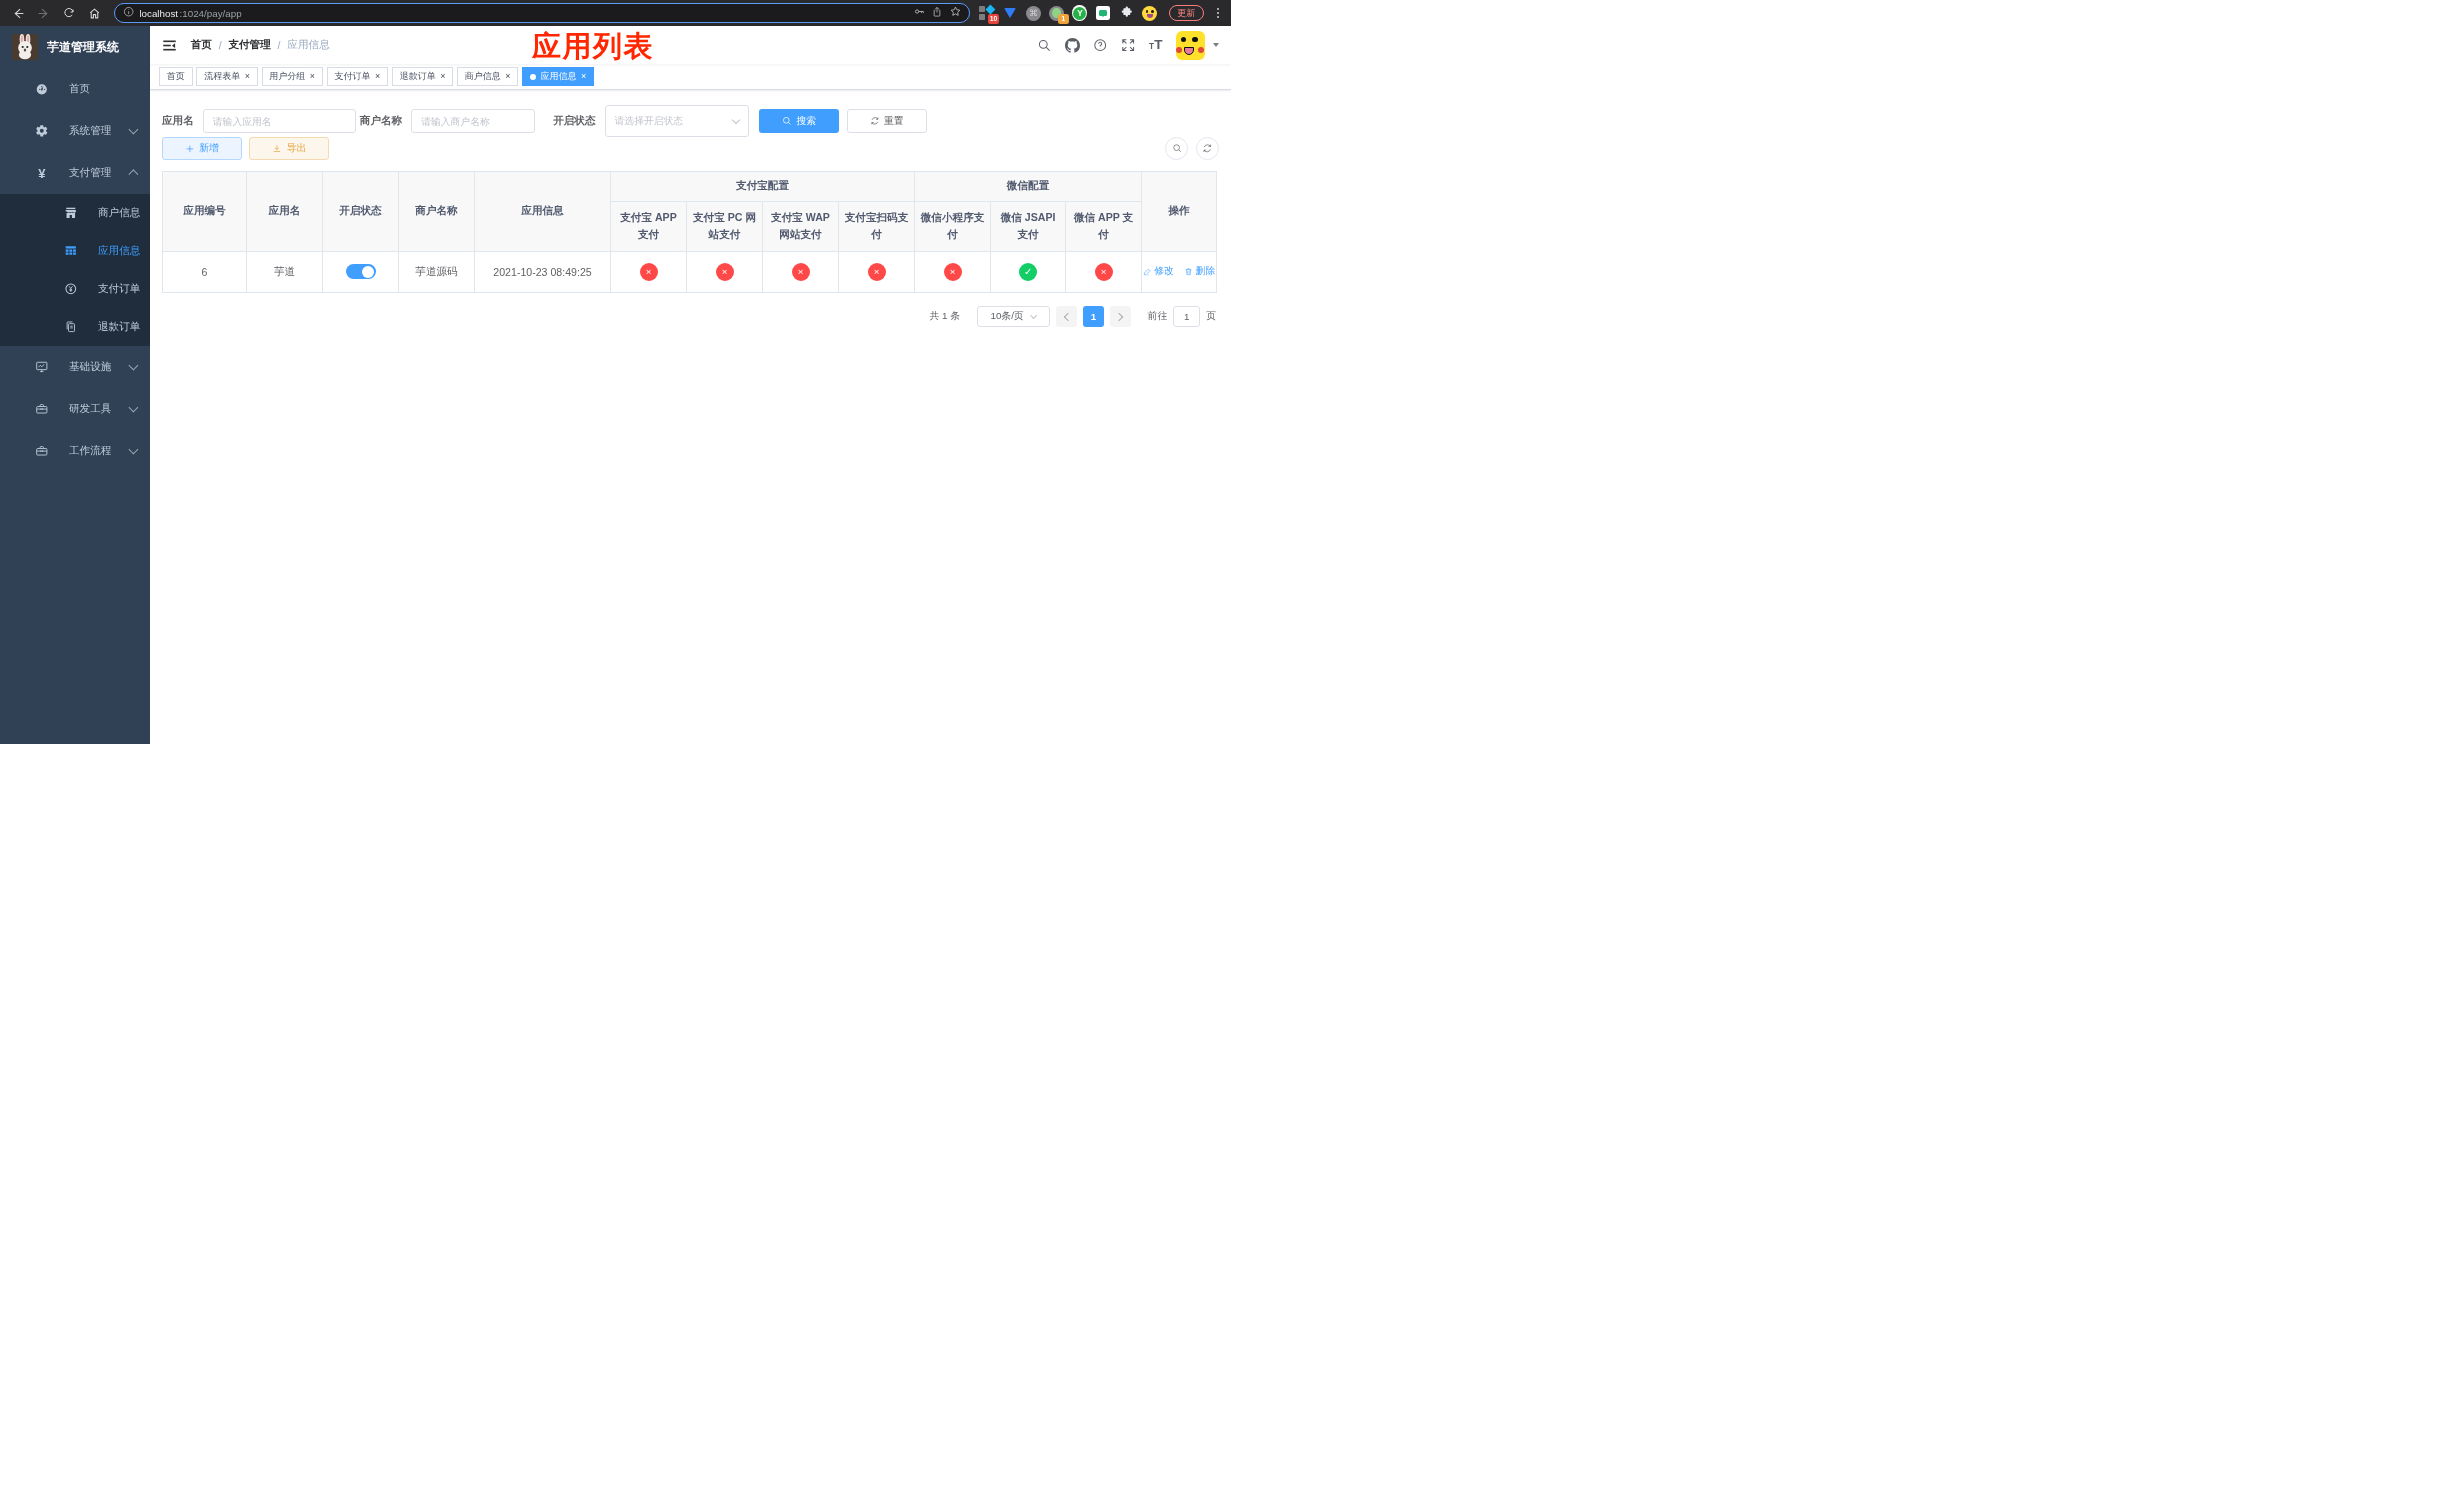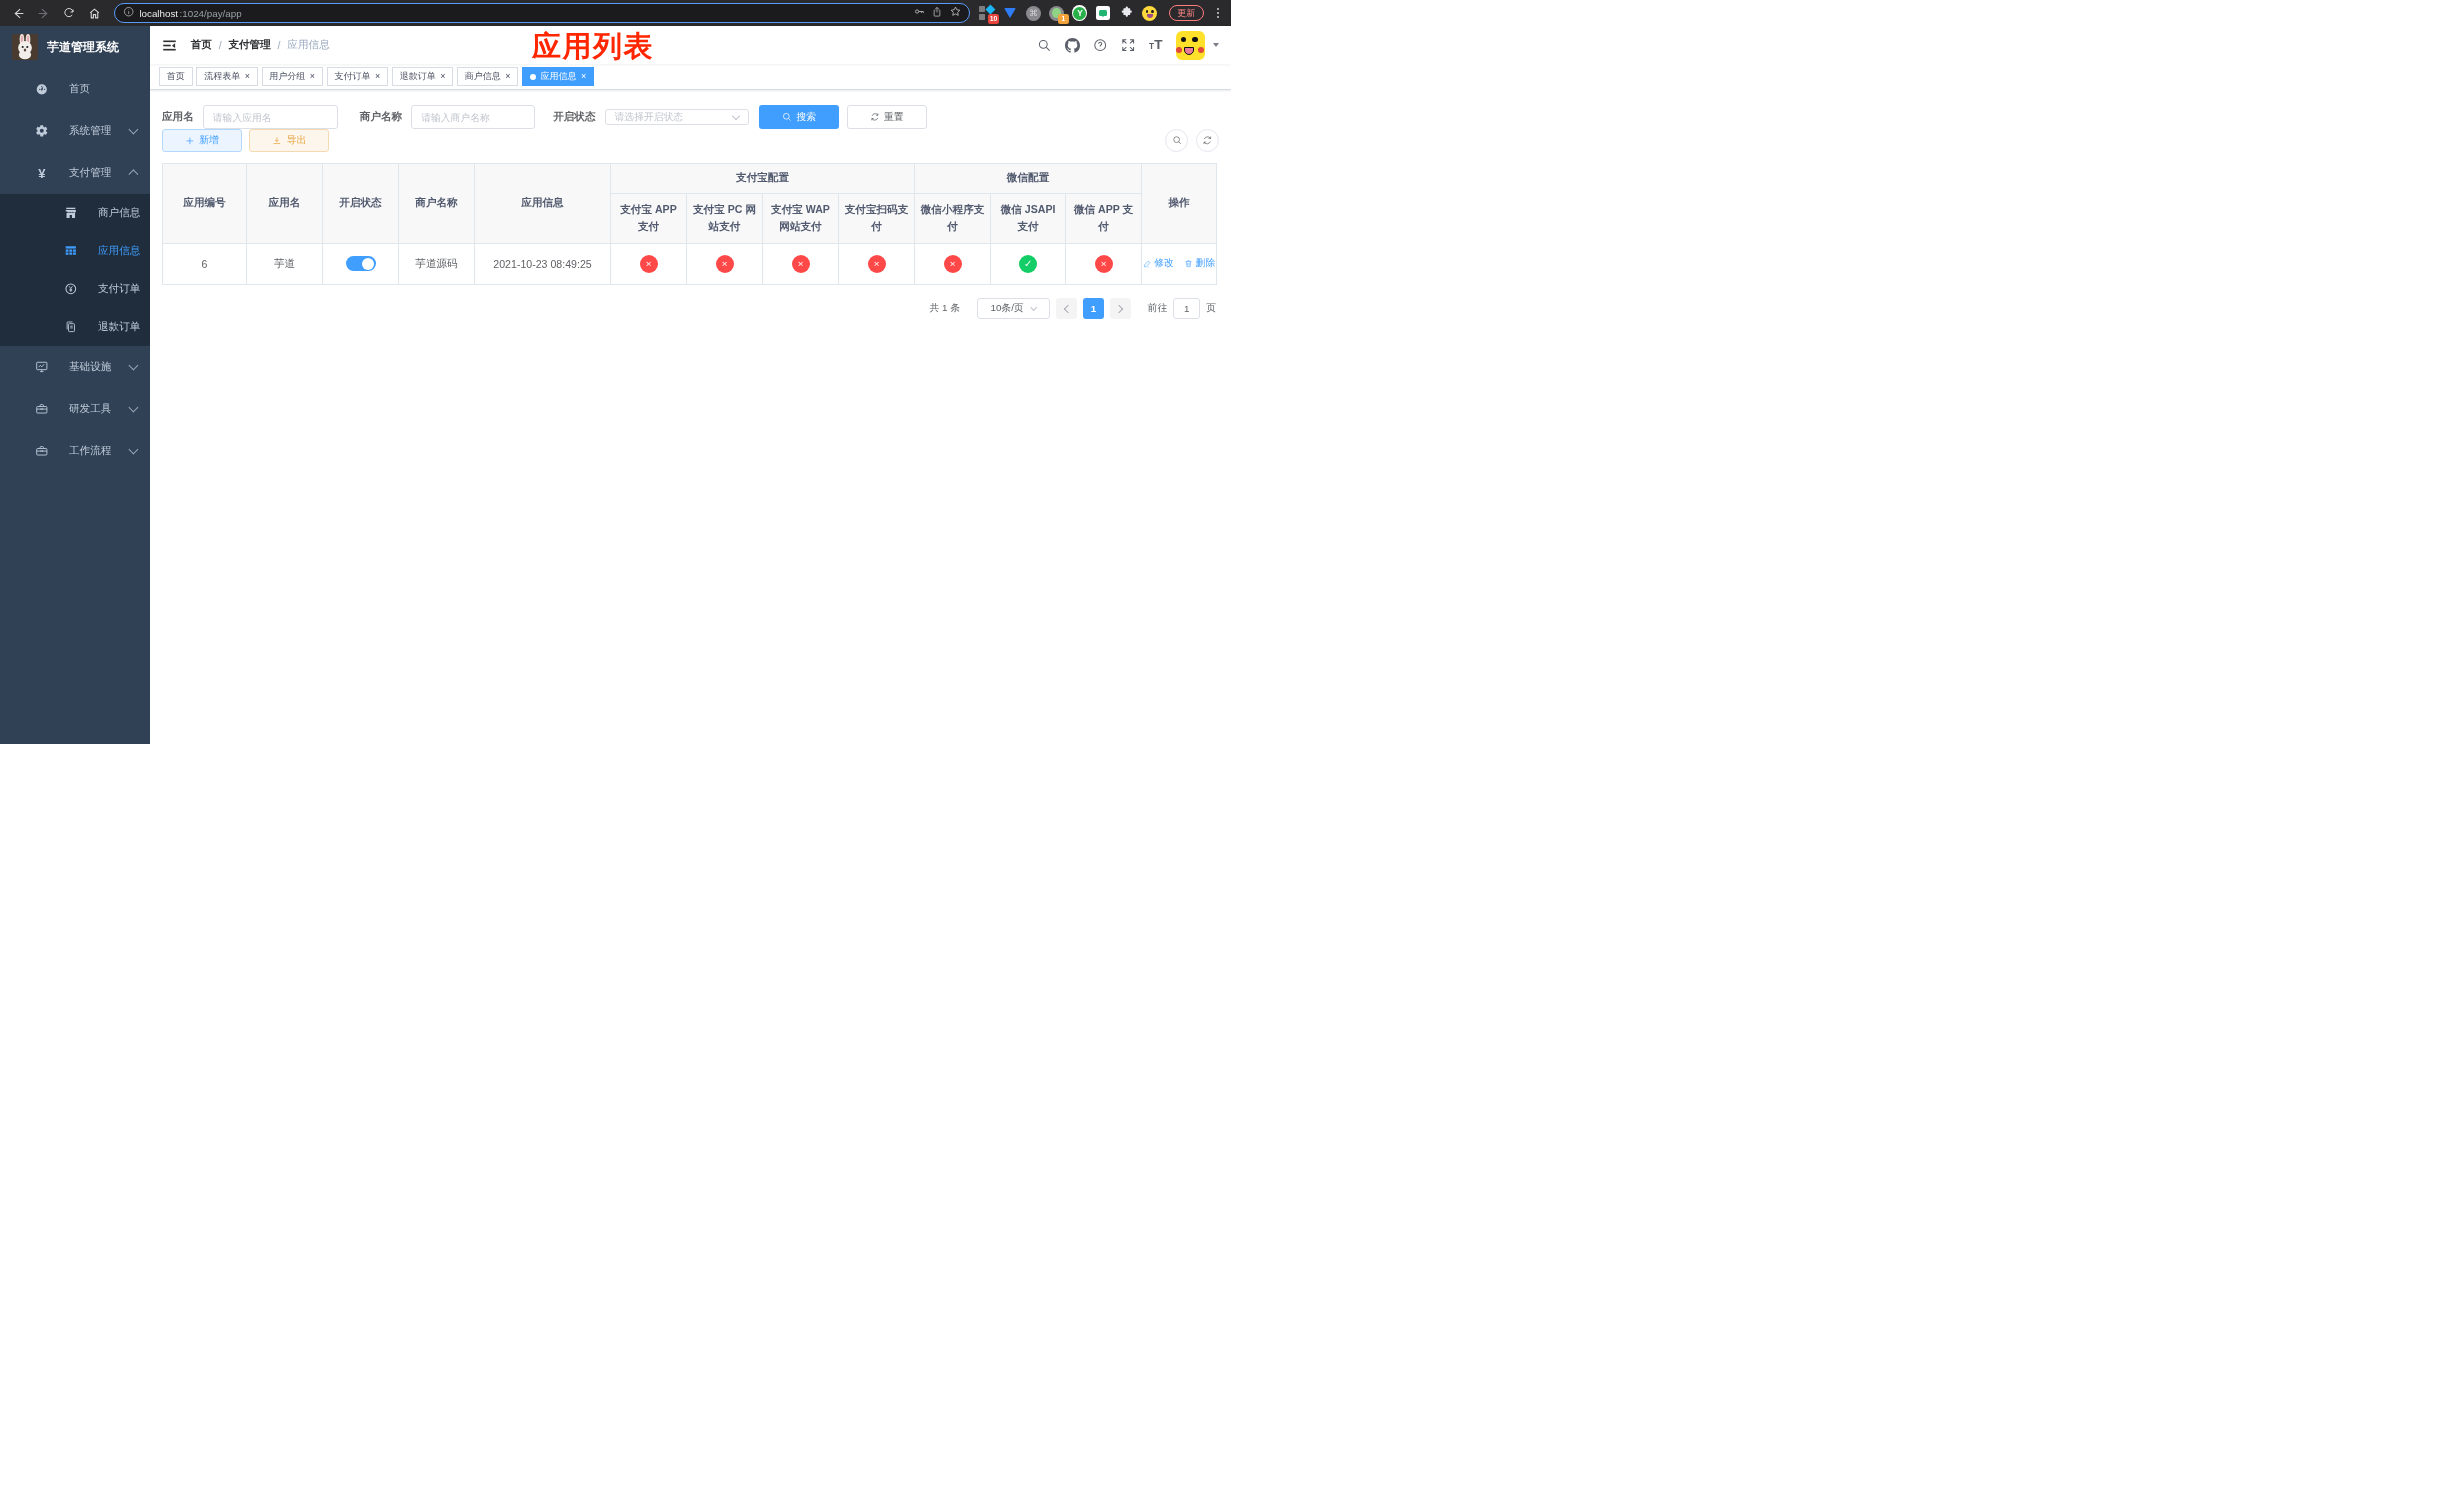--- a/index.html
+++ b/index.html
@@ -96,23 +96,23 @@
   .tab .tclose::before { content:"×"; }
   .tab.active { background:#409eff; border-color:#409eff; color:#fff; }
   .tab.active .tdot { display:block; }
 
   
   .content { flex:1; background:#fff; padding:9px 12px 0 12px; overflow:hidden; }
   .filter-row { display:flex; align-items:center; margin-top:6px; flex-wrap:nowrap; }
   .f-label { font-size:10.6px; font-weight:700; color:#606266; margin-right:9px; white-space:nowrap; }
   .f-input { height:24px; border:0.8px solid #dcdfe6; border-radius:3px; padding:0 9px; font-size:9.8px; color:#606266; outline:none; font-family:inherit; }
   .f-input::placeholder { color:#c0c4cc; }
-  .inp-app { width:135px; margin-right:22px; }
+  .inp-app { width:153px; margin-right:4px; }
   .inp-mch { width:124px; margin-right:18px; }
-  .f-select { width:144px; height:16px; border:0.8px solid #dcdfe6; border-radius:3px; display:flex; align-items:center; padding:0 9px; color:#c0c4cc; font-size:9.8px; position:relative; margin-right:10.6px; }
+  .f-select { width:144px; height:32px; border:0.8px solid #dcdfe6; border-radius:3px; display:flex; align-items:center; padding:0 9px; color:#c0c4cc; font-size:9.8px; position:relative; margin-right:10.6px; }
   .f-select .schev { position:absolute; right:9px; width:6px; height:6px; border-right:1px solid #c0c4cc; border-bottom:1px solid #c0c4cc; transform:rotate(45deg); margin-top:-2.3px; }
   .btn { height:24px; border-radius:3px; display:inline-flex; align-items:center; justify-content:center; gap:4.5px; font-size:9.8px; cursor:pointer; border:0.8px solid transparent; padding:0 22px; white-space:nowrap; }
   .btn svg { stroke-width:1.8; fill:none; }
   .btn-primary { background:#409eff; color:#fff; }
   .btn-primary svg { stroke:#fff; }
   .btn-plain { background:#fff; border-color:#dcdfe6; color:#606266; margin-left:7.6px; }
   .btn-plain svg { stroke:#606266; }
   .toolbar-row { display:flex; align-items:center; margin-top:0; }
   .btn-add { background:#ecf5ff; border-color:#b3d8ff; color:#409eff; height:23px; font-size:9.8px; }
   .btn-add svg { stroke:#409eff; }

